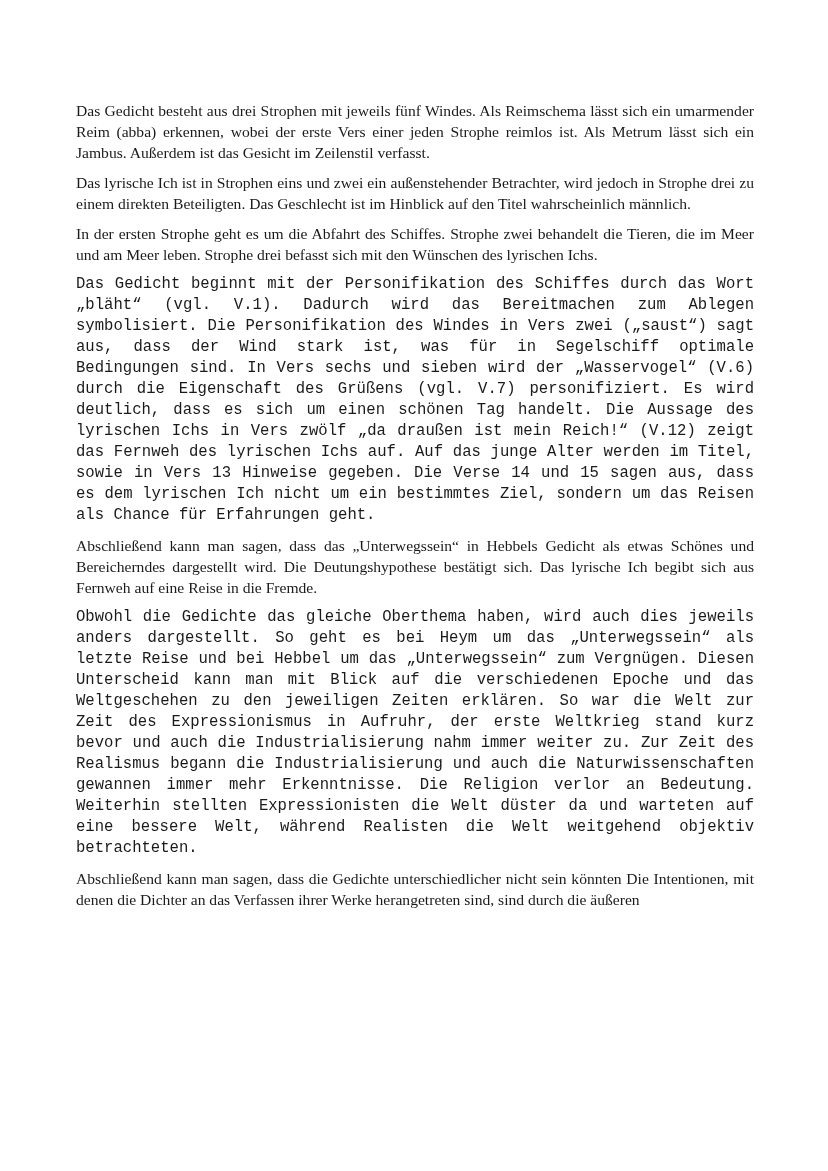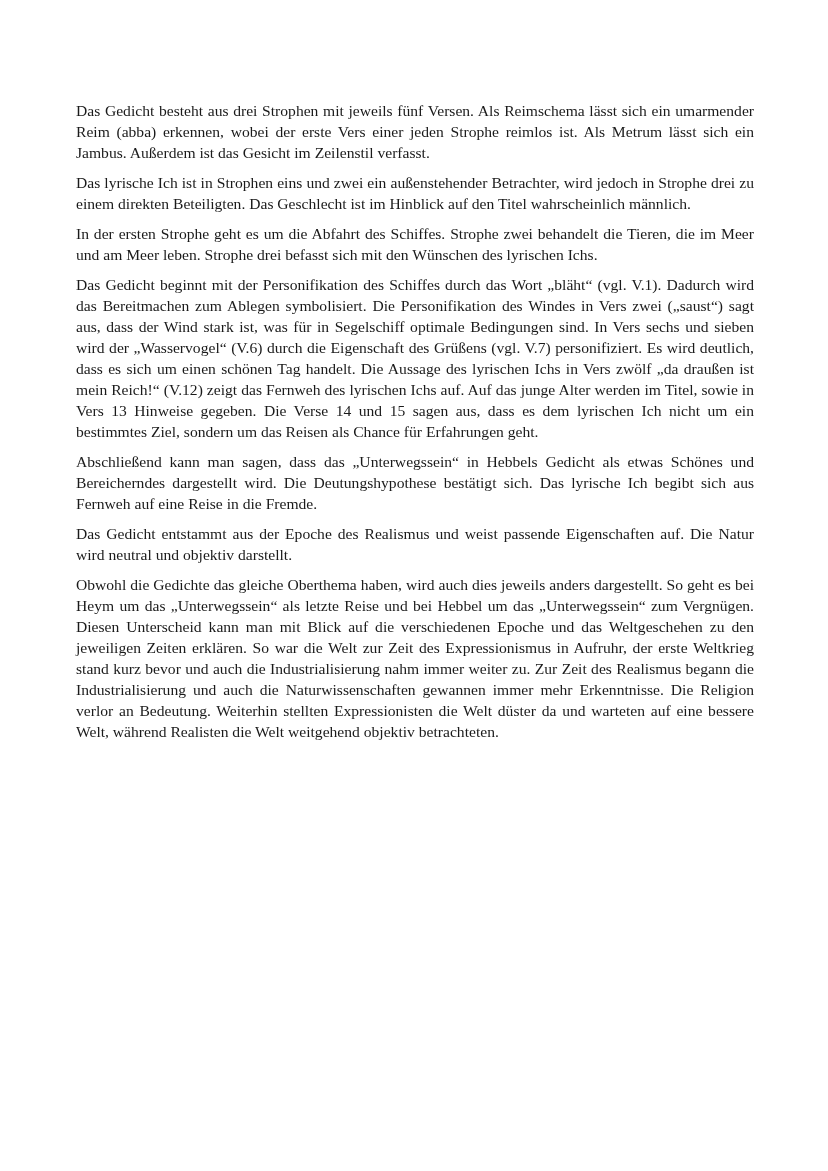--- a/index.html
+++ b/index.html
@@ -22,26 +22,27 @@
       font-size: 15.6px;
       line-height: 21px;
       color: #1a1a1a;
     }
     .page p {
       margin: 0 0 9px 0;
       text-align: justify;
       hyphens: none;
     }
     .page p.gap-before {
+      font-family: Liberation Mono, monospace;
     }
   </style>
 </head>
 <body>
 
 <div class="page">
-  <p>Das Gedicht besteht aus drei Strophen mit jeweils fünf Versen. Als Reimschema lässt sich ein umarmender Reim (abba) erkennen, wobei der erste Vers einer jeden Strophe reimlos ist. Als Metrum lässt sich ein Jambus. Außerdem ist das Gesicht im Zeilenstil verfasst.</p>
+  <p>Das Gedicht besteht aus drei Strophen mit jeweils fünf Windes. Als Reimschema lässt sich ein umarmender Reim (abba) erkennen, wobei der erste Vers einer jeden Strophe reimlos ist. Als Metrum lässt sich ein Jambus. Außerdem ist das Gesicht im Zeilenstil verfasst.</p>
   <p>Das lyrische Ich ist in Strophen eins und zwei ein außenstehender Betrachter, wird jedoch in Strophe drei zu einem direkten Beteiligten. Das Geschlecht ist im Hinblick auf den Titel wahrscheinlich männlich.</p>
   <p>In der ersten Strophe geht es um die Abfahrt des Schiffes. Strophe zwei behandelt die Tieren, die im Meer und am Meer leben. Strophe drei befasst sich mit den Wünschen des lyrischen Ichs.</p>
   <p class="gap-before">Das Gedicht beginnt mit der Personifikation des Schiffes durch das Wort „bläht“ (vgl. V.1). Dadurch wird das Bereitmachen zum Ablegen symbolisiert. Die Personifikation des Windes in Vers zwei („saust“) sagt aus, dass der Wind stark ist, was für in Segelschiff optimale Bedingungen sind. In Vers sechs und sieben wird der „Wasservogel“ (V.6) durch die Eigenschaft des Grüßens (vgl. V.7) personifiziert. Es wird deutlich, dass es sich um einen schönen Tag handelt. Die Aussage des lyrischen Ichs in Vers zwölf „da draußen ist mein Reich!“ (V.12) zeigt das Fernweh des lyrischen Ichs auf. Auf das junge Alter werden im Titel, sowie in Vers 13 Hinweise gegeben. Die Verse 14 und 15 sagen aus, dass es dem lyrischen Ich nicht um ein bestimmtes Ziel, sondern um das Reisen als Chance für Erfahrungen geht.</p>
   <p>Abschließend kann man sagen, dass das „Unterwegssein“ in Hebbels Gedicht als etwas Schönes und Bereicherndes dargestellt wird. Die Deutungshypothese bestätigt sich. Das lyrische Ich begibt sich aus Fernweh auf eine Reise in die Fremde.</p>
-  <p>Das Gedicht entstammt aus der Epoche des Realismus und weist passende Eigenschaften auf. Die Natur wird neutral und objektiv darstellt.</p>
   <p class="gap-before">Obwohl die Gedichte das gleiche Oberthema haben, wird auch dies jeweils anders dargestellt. So geht es bei Heym um das „Unterwegssein“ als letzte Reise und bei Hebbel um das „Unterwegssein“ zum Vergnügen. Diesen Unterscheid kann man mit Blick auf die verschiedenen Epoche und das Weltgeschehen zu den jeweiligen Zeiten erklären. So war die Welt zur Zeit des Expressionismus in Aufruhr, der erste Weltkrieg stand kurz bevor und auch die Industrialisierung nahm immer weiter zu. Zur Zeit des Realismus begann die Industrialisierung und auch die Naturwissenschaften gewannen immer mehr Erkenntnisse. Die Religion verlor an Bedeutung. Weiterhin stellten Expressionisten die Welt düster da und warteten auf eine bessere Welt, während Realisten die Welt weitgehend objektiv betrachteten.</p>
+  <p>Abschließend kann man sagen, dass die Gedichte unterschiedlicher nicht sein könnten Die Intentionen, mit denen die Dichter an das Verfassen ihrer Werke herangetreten sind, sind durch die äußeren</p>
 </div>
 
 </body></html>

